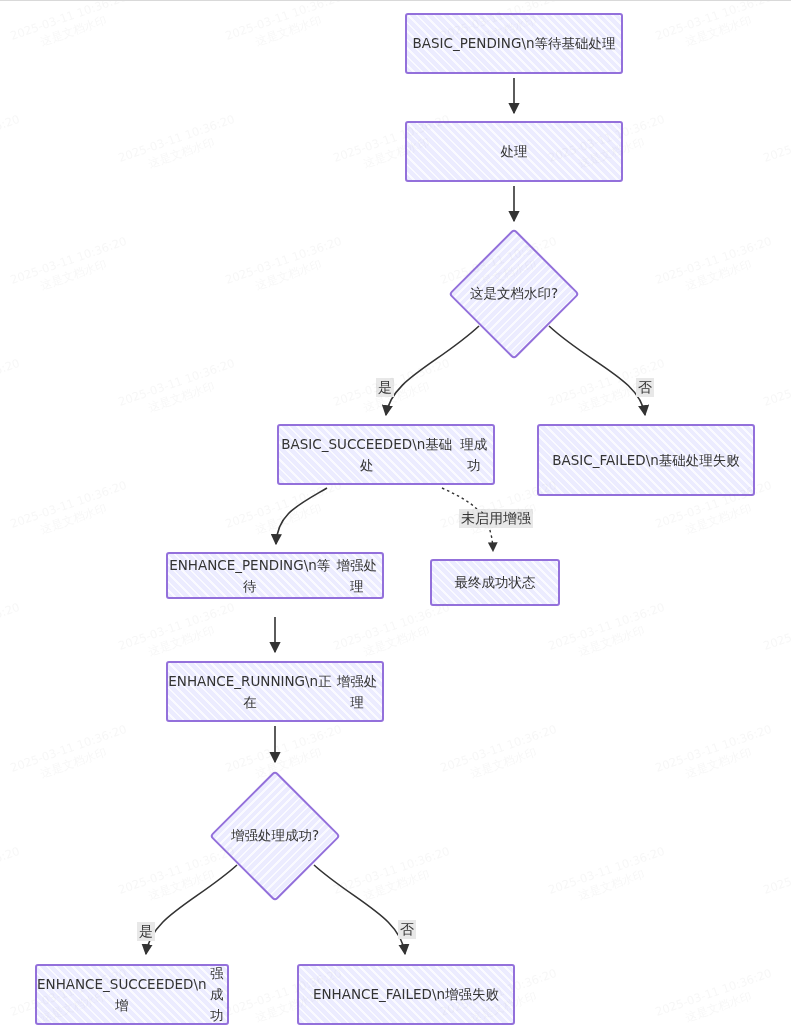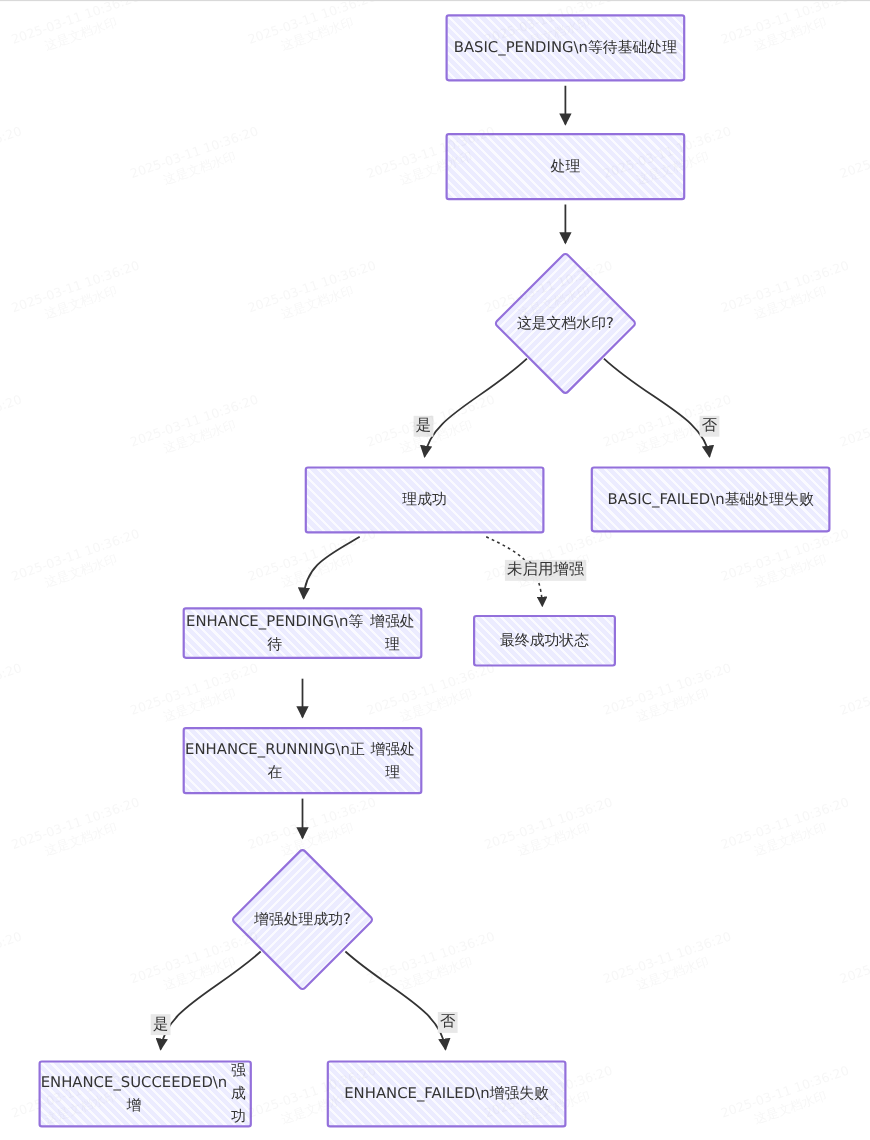--- a/index.html
+++ b/index.html
@@ -75,24 +75,25 @@
   <div class="node" style="left:405px;top:120px;width:218px;height:61px">
     <span>处理</span>
   </div>
 
   <div class="diamond-wrap" style="left:447px;top:226px;width:134px;height:134px">
     <div class="diamond-shape"></div>
     <div class="diamond-label">这是文档水印?</div>
   </div>
 
   <div class="node" style="left:277px;top:423px;width:218px;height:61px">
+    <span>BASIC_SUCCEEDED\n基础处</span>
     <span>理成功</span>
   </div>
 
-  <div class="node" style="left:537px;top:423px;width:218px;height:60px">
+  <div class="node" style="left:537px;top:423px;width:218px;height:72px">
     <span>BASIC_FAILED\n基础处理失</span>
     <span>败</span>
   </div>
 
   <div class="node" style="left:166px;top:551px;width:218px;height:47px">
     <span>ENHANCE_PENDING\n等待</span>
     <span>增强处理</span>
   </div>
 
   <div class="node" style="left:430px;top:558px;width:130px;height:47px">

